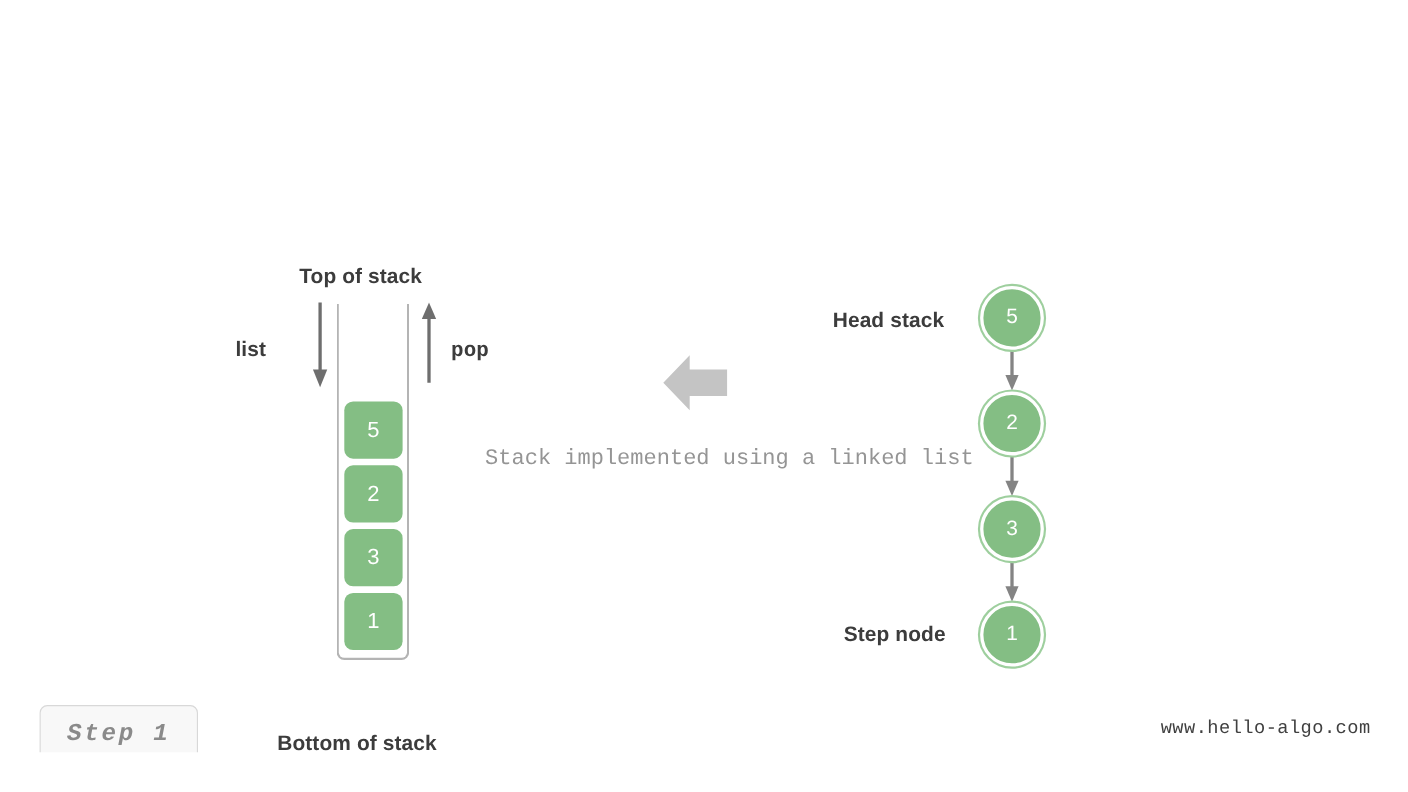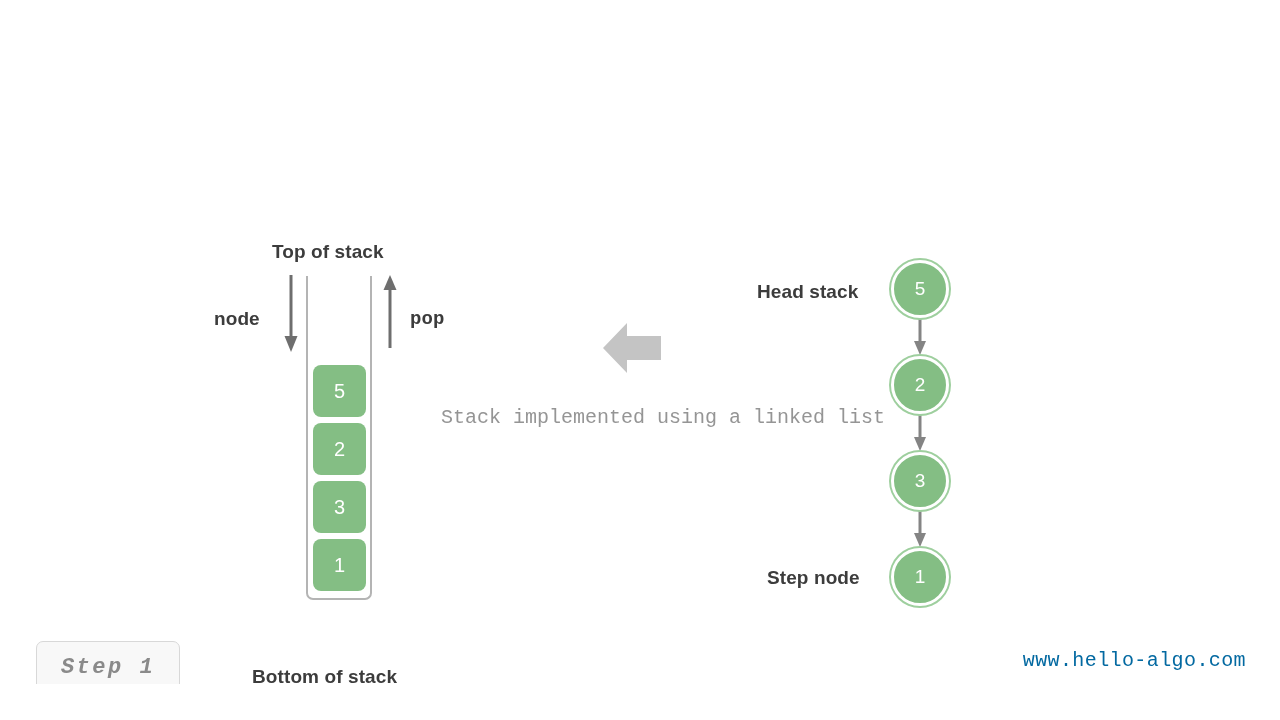--- a/index.html
+++ b/index.html
@@ -121,36 +121,36 @@
     box-sizing: border-box;
     font-style: italic;
   }
 
   
   .watermark {
     position: absolute;
     right: 34px;
     bottom: 12px;
     font-family: "Liberation Mono", monospace;
-    font-size: 20px;
-    color: #0369a1;
+    font-size: 17px;
+    color: #404040;
     white-space: nowrap;
     letter-spacing: 0.4px;
   }
 </style>
 </head>
 <body>
 
 <div id="canvas">
 
   <div class="label-bold" style="left:272px; top:241px;">Top of stack</div>
 
   <div class="label-bold" style="left:252px; top:648px;margin-top:18px;">Bottom of stack</div>
 
-  <div class="label-bold" style="left:214px; top:308px;">node</div>
+  <div class="label-bold" style="left:214px; top:308px;">list</div>
 
   <div class="label-bold" style="left:410px; top:308px;font-family:Liberation Mono, monospace;">pop</div>
 
   <svg class="v-arrow" style="left:278px; top:272px;" width="26" height="84" viewBox="0 0 26 84">
     <line x1="13" y1="3" x2="13" y2="68" stroke="#6e6e6e" stroke-width="3"></line>
     <polygon points="13,80 6.5,64 19.5,64" fill="#6e6e6e"></polygon>
   </svg>
 
   <svg class="v-arrow" style="left:377px; top:272px;" width="26" height="84" viewBox="0 0 26 84">
     <line x1="13" y1="76" x2="13" y2="14" stroke="#6e6e6e" stroke-width="3"></line>

